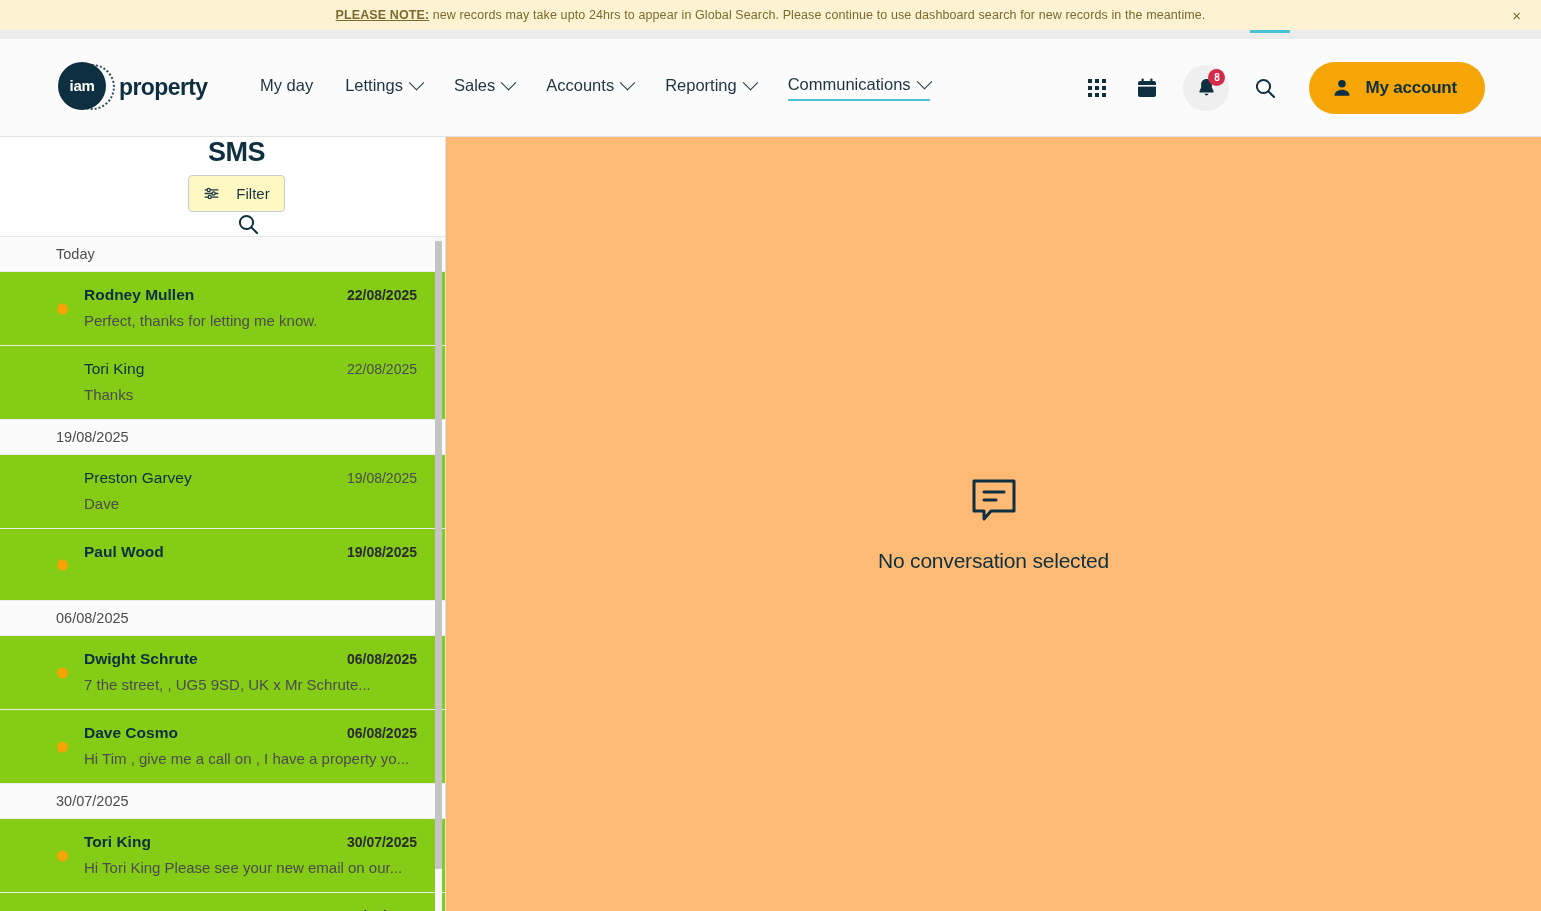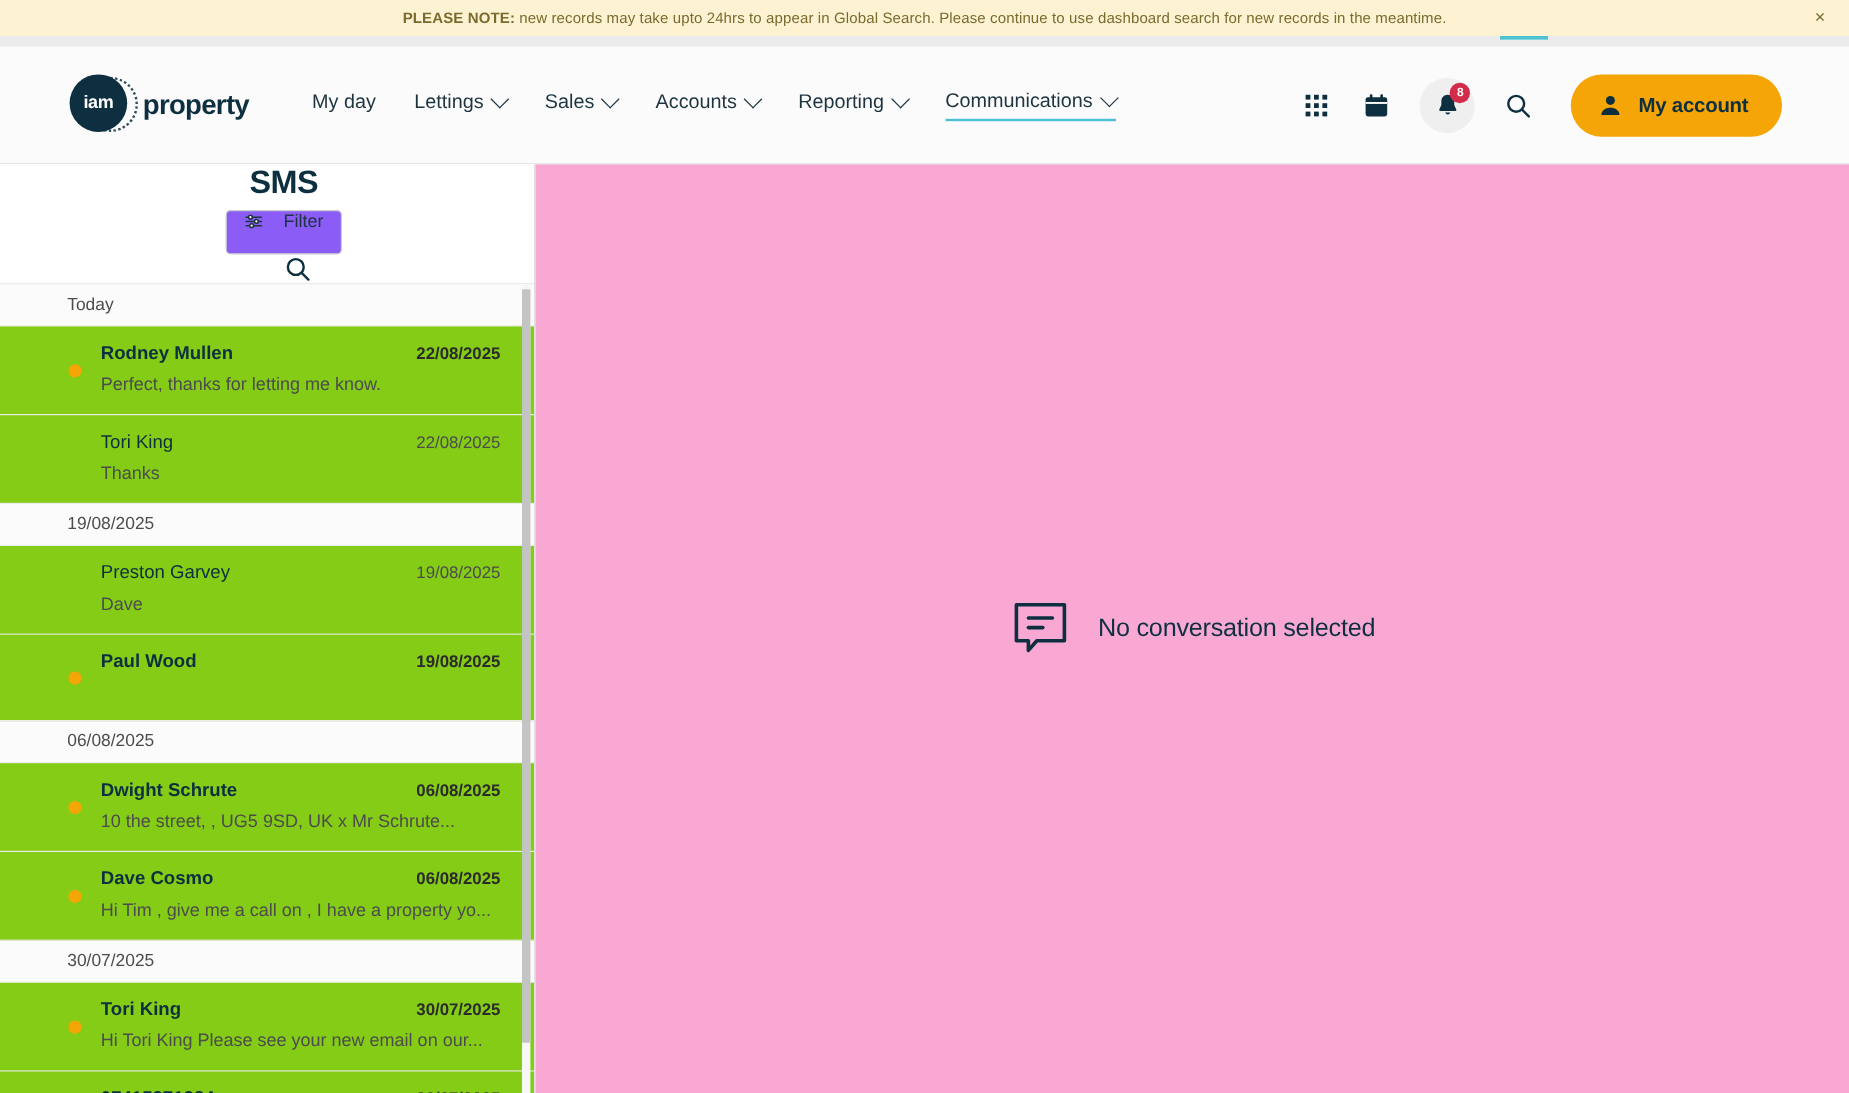--- a/index.html
+++ b/index.html
@@ -22,21 +22,21 @@
     display: flex;
     align-items: center;
     justify-content: center;
   }
   .notice-text {
     font-size: 12.5px;
     color: #7a6a2e;
     letter-spacing: .1px;
     white-space: nowrap;
   }
-  .notice-text b { font-weight: 700; }
+  .notice-text b { font-weight: 700; text-decoration: underline; }
   .notice-close {
     position: absolute;
     right: 14px;
     top: 50%;
     transform: translateY(-50%);
     font-size: 15px;
     line-height: 1;
     color: #7a6a2e;
     cursor: pointer;
     padding: 2px 6px;
@@ -227,28 +227,28 @@
   }
   .sms-title {
     font-size: 27px;
     font-weight: 700;
     color: #0d2f3f;
     letter-spacing: -.5px;
     flex: 1;
   }
   .filter-btn {
     display: flex;
-    align-items: flex-start;
+    align-items: center;
     gap: 16px;
     border: 1px solid #c9ccce;
     border-radius: 4px;
     height: 37px;
     padding: 0 14px;
     cursor: pointer;
-    background: #8b5cf6;
+    background: #fef9c3;
   }
   .filter-label { font-size: 15px; color: #1d3440; }
   .sms-search {
     margin-left: 22px;
     cursor: pointer;
     display: flex;
     align-items: center;
     color: #0d2f3f;
   }
 
@@ -322,23 +322,23 @@
     top: 4px; right: 3px;
     width: 7px;
     height: 628px;
     background: #c4c4c4;
     border-radius: 1px;
   }
 
   
   .convo-panel {
     flex: 1;
-    background: #f9a8d4;
-    display: flex;
-    flex-direction: row;
+    background: #fdba74;
+    display: flex;
+    flex-direction: column;
     align-items: center;
     justify-content: center;
     gap: 22px;
   }
   .empty-label {
     font-size: 21px;
     color: #0d2f3f;
     letter-spacing: -.2px;
   }
 </style>
@@ -497,21 +497,21 @@
         </div>
       </div>
 
       <div class="date-group">06/08/2025</div>
       <div class="msg-row">
         <span class="msg-dot"></span>
         <div class="msg-top">
           <span class="msg-name unread">Dwight Schrute</span>
           <span class="msg-date unread">06/08/2025</span>
         </div>
-        <div class="msg-preview">10 the street, , UG5 9SD, UK x Mr Schrute...</div>
+        <div class="msg-preview">7 the street, , UG5 9SD, UK x Mr Schrute...</div>
       </div>
       <div class="msg-row">
         <span class="msg-dot"></span>
         <div class="msg-top">
           <span class="msg-name unread">Dave Cosmo</span>
           <span class="msg-date unread">06/08/2025</span>
         </div>
         <div class="msg-preview">Hi Tim , give me a call on , I have a property yo...</div>
       </div>
 

